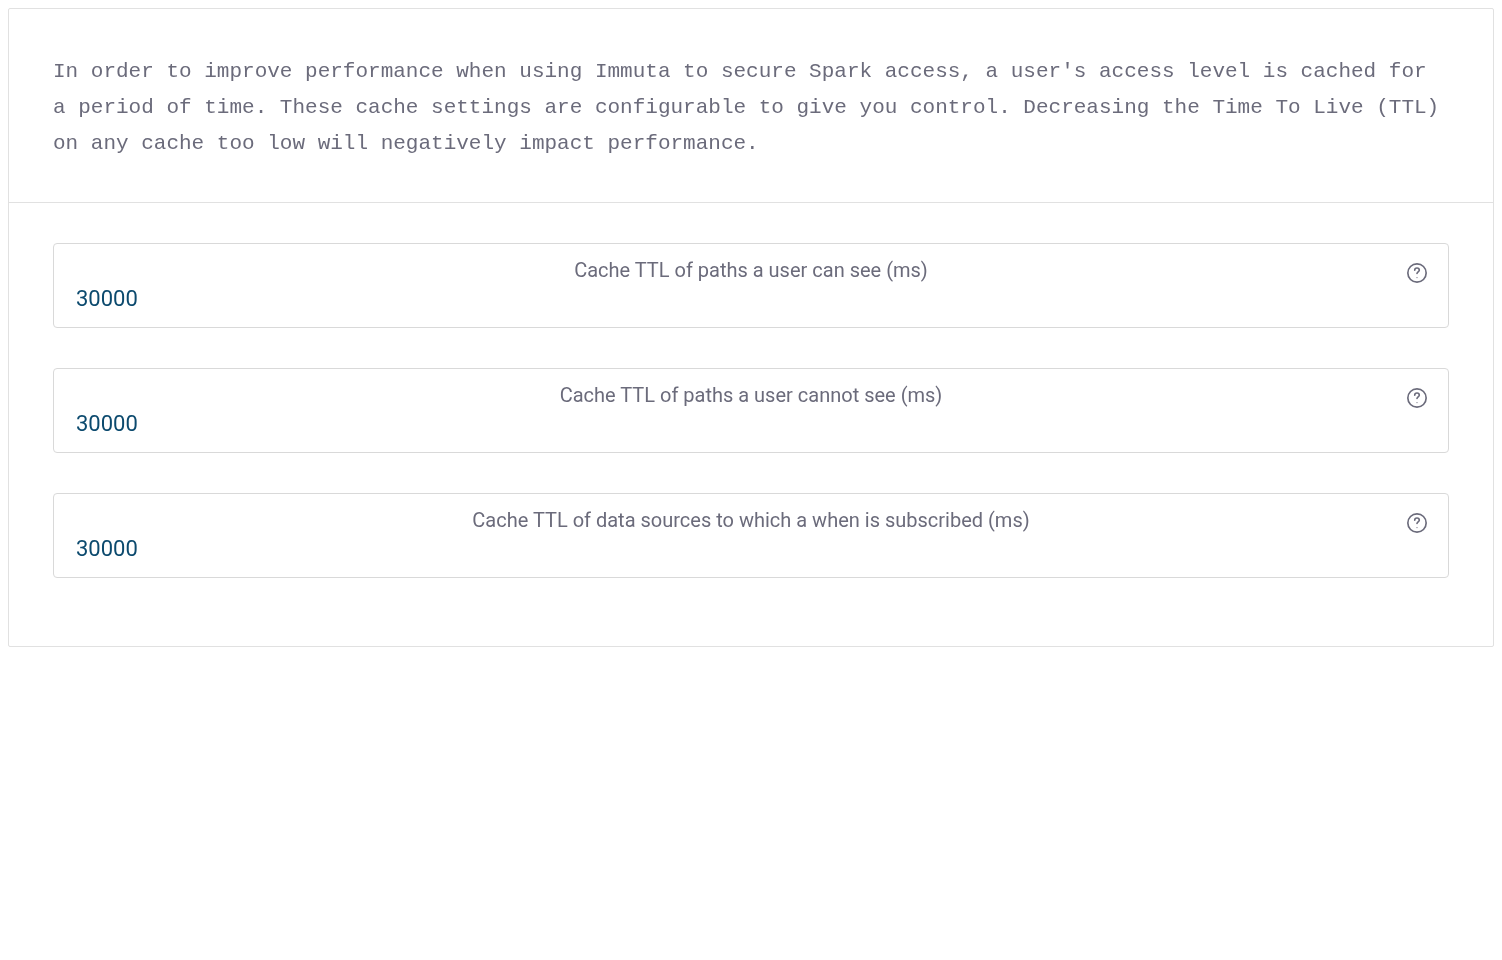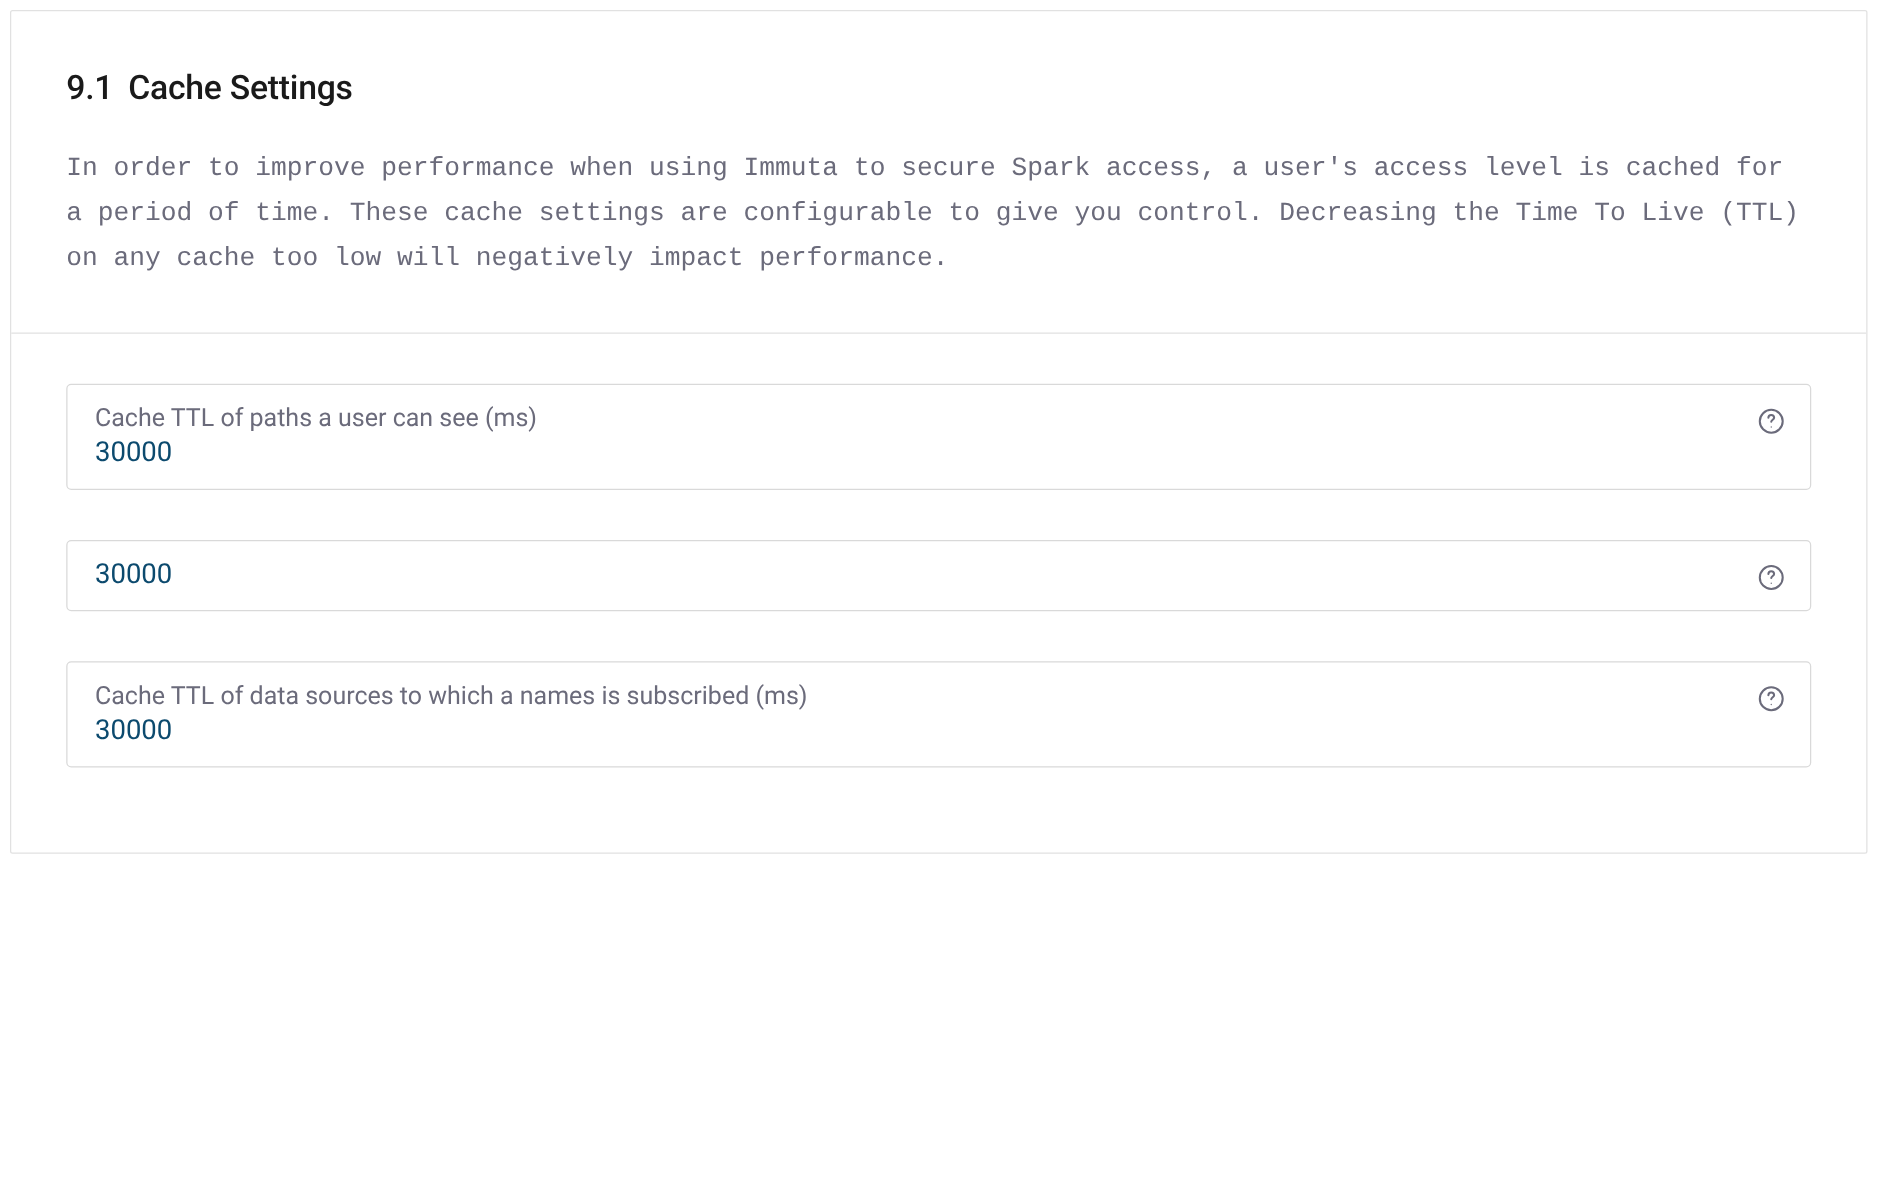--- a/index.html
+++ b/index.html
@@ -54,20 +54,21 @@
       box-shadow: 0 0 0 5px #e7d4a6;
       border-radius: 6px;
       margin-bottom: 10px;
     }
     .field-label {
       font-size: 20px;
       color: #6b6b7b;
       font-weight: 400;
       margin-bottom: 4px;
       display: block;
+      text-align: center;
     }
     .field-value {
       font-size: 22px;
       color: #0c4a6e;
       font-weight: 400;
       border: none;
       outline: none;
       width: 100%;
       background: transparent;
       font-family: inherit;
@@ -83,53 +84,51 @@
     .help-icon svg {
       width: 22px;
       height: 22px;
     }
   </style>
 </head>
 <body>
 
 <div class="panel">
   <div class="panel-header">
-    <h2 class="section-title">
-      <span class="num">9.1</span><span>Cache Settings</span>
-    </h2>
     <p class="section-description">In order to improve performance when using Immuta to secure Spark access, a user's access level is cached for a period of time. These cache settings are configurable to give you control. Decreasing the Time To Live (TTL) on any cache too low will negatively impact performance.</p>
   </div>
 
   <div class="panel-body">
 
     <div class="field">
       <label class="field-label">Cache TTL of paths a user can see (ms)</label>
       <input class="field-value" type="text" value="30000" style="">
       <span class="help-icon">
         <svg viewBox="0 0 24 24" fill="none" stroke="#6b6b7b" stroke-width="1.8">
           <circle cx="12" cy="12" r="10"></circle>
           <path d="M9.5 9a2.5 2.5 0 0 1 5 0c0 1.5-2.5 2-2.5 3.5" stroke-linecap="round"></path>
           <circle cx="12" cy="17" r="0.6" fill="#6b6b7b" stroke="none"></circle>
         </svg>
       </span>
     </div>
 
     <div class="field">
+      <label class="field-label">Cache TTL of paths a user cannot see (ms)</label>
       <input class="field-value" type="text" value="30000" style="">
       <span class="help-icon">
         <svg viewBox="0 0 24 24" fill="none" stroke="#6b6b7b" stroke-width="1.8">
           <circle cx="12" cy="12" r="10"></circle>
           <path d="M9.5 9a2.5 2.5 0 0 1 5 0c0 1.5-2.5 2-2.5 3.5" stroke-linecap="round"></path>
           <circle cx="12" cy="17" r="0.6" fill="#6b6b7b" stroke="none"></circle>
         </svg>
       </span>
     </div>
 
     <div class="field">
-      <label class="field-label">Cache TTL of data sources to which a names is subscribed (ms)</label>
+      <label class="field-label">Cache TTL of data sources to which a when is subscribed (ms)</label>
       <input class="field-value" type="text" value="30000" style="">
       <span class="help-icon">
         <svg viewBox="0 0 24 24" fill="none" stroke="#6b6b7b" stroke-width="1.8">
           <circle cx="12" cy="12" r="10"></circle>
           <path d="M9.5 9a2.5 2.5 0 0 1 5 0c0 1.5-2.5 2-2.5 3.5" stroke-linecap="round"></path>
           <circle cx="12" cy="17" r="0.6" fill="#6b6b7b" stroke="none"></circle>
         </svg>
       </span>
     </div>
 

